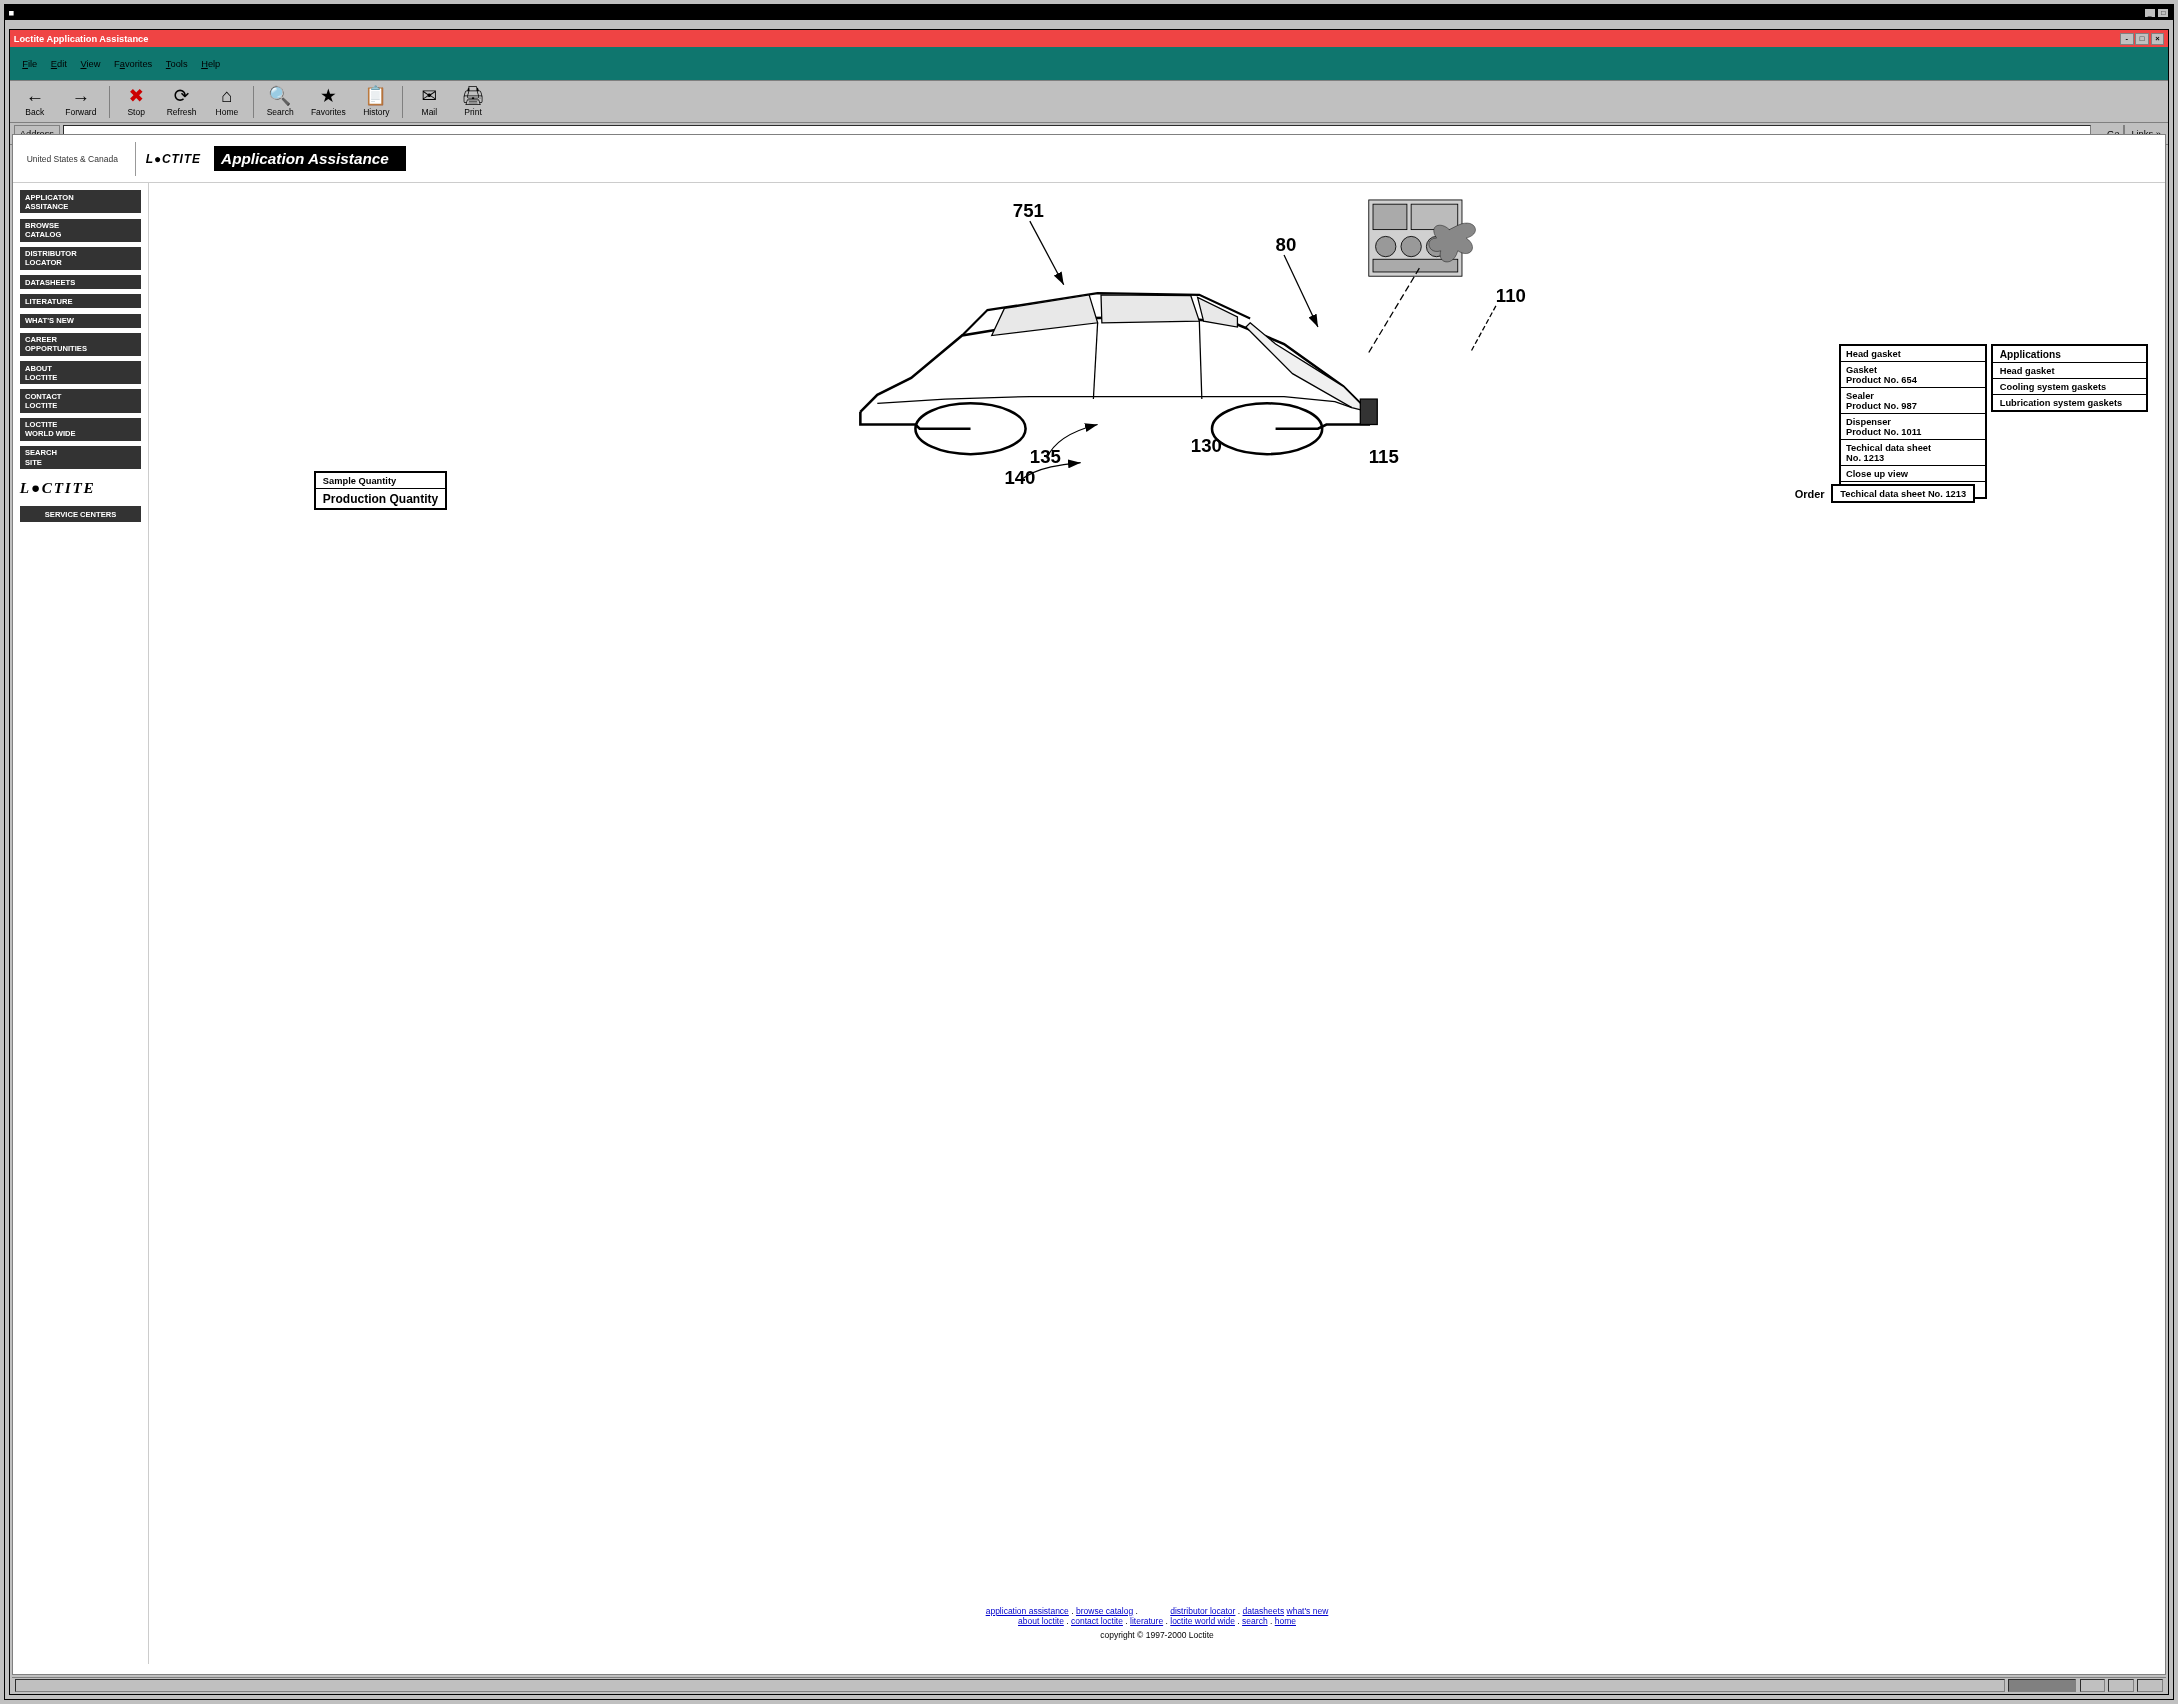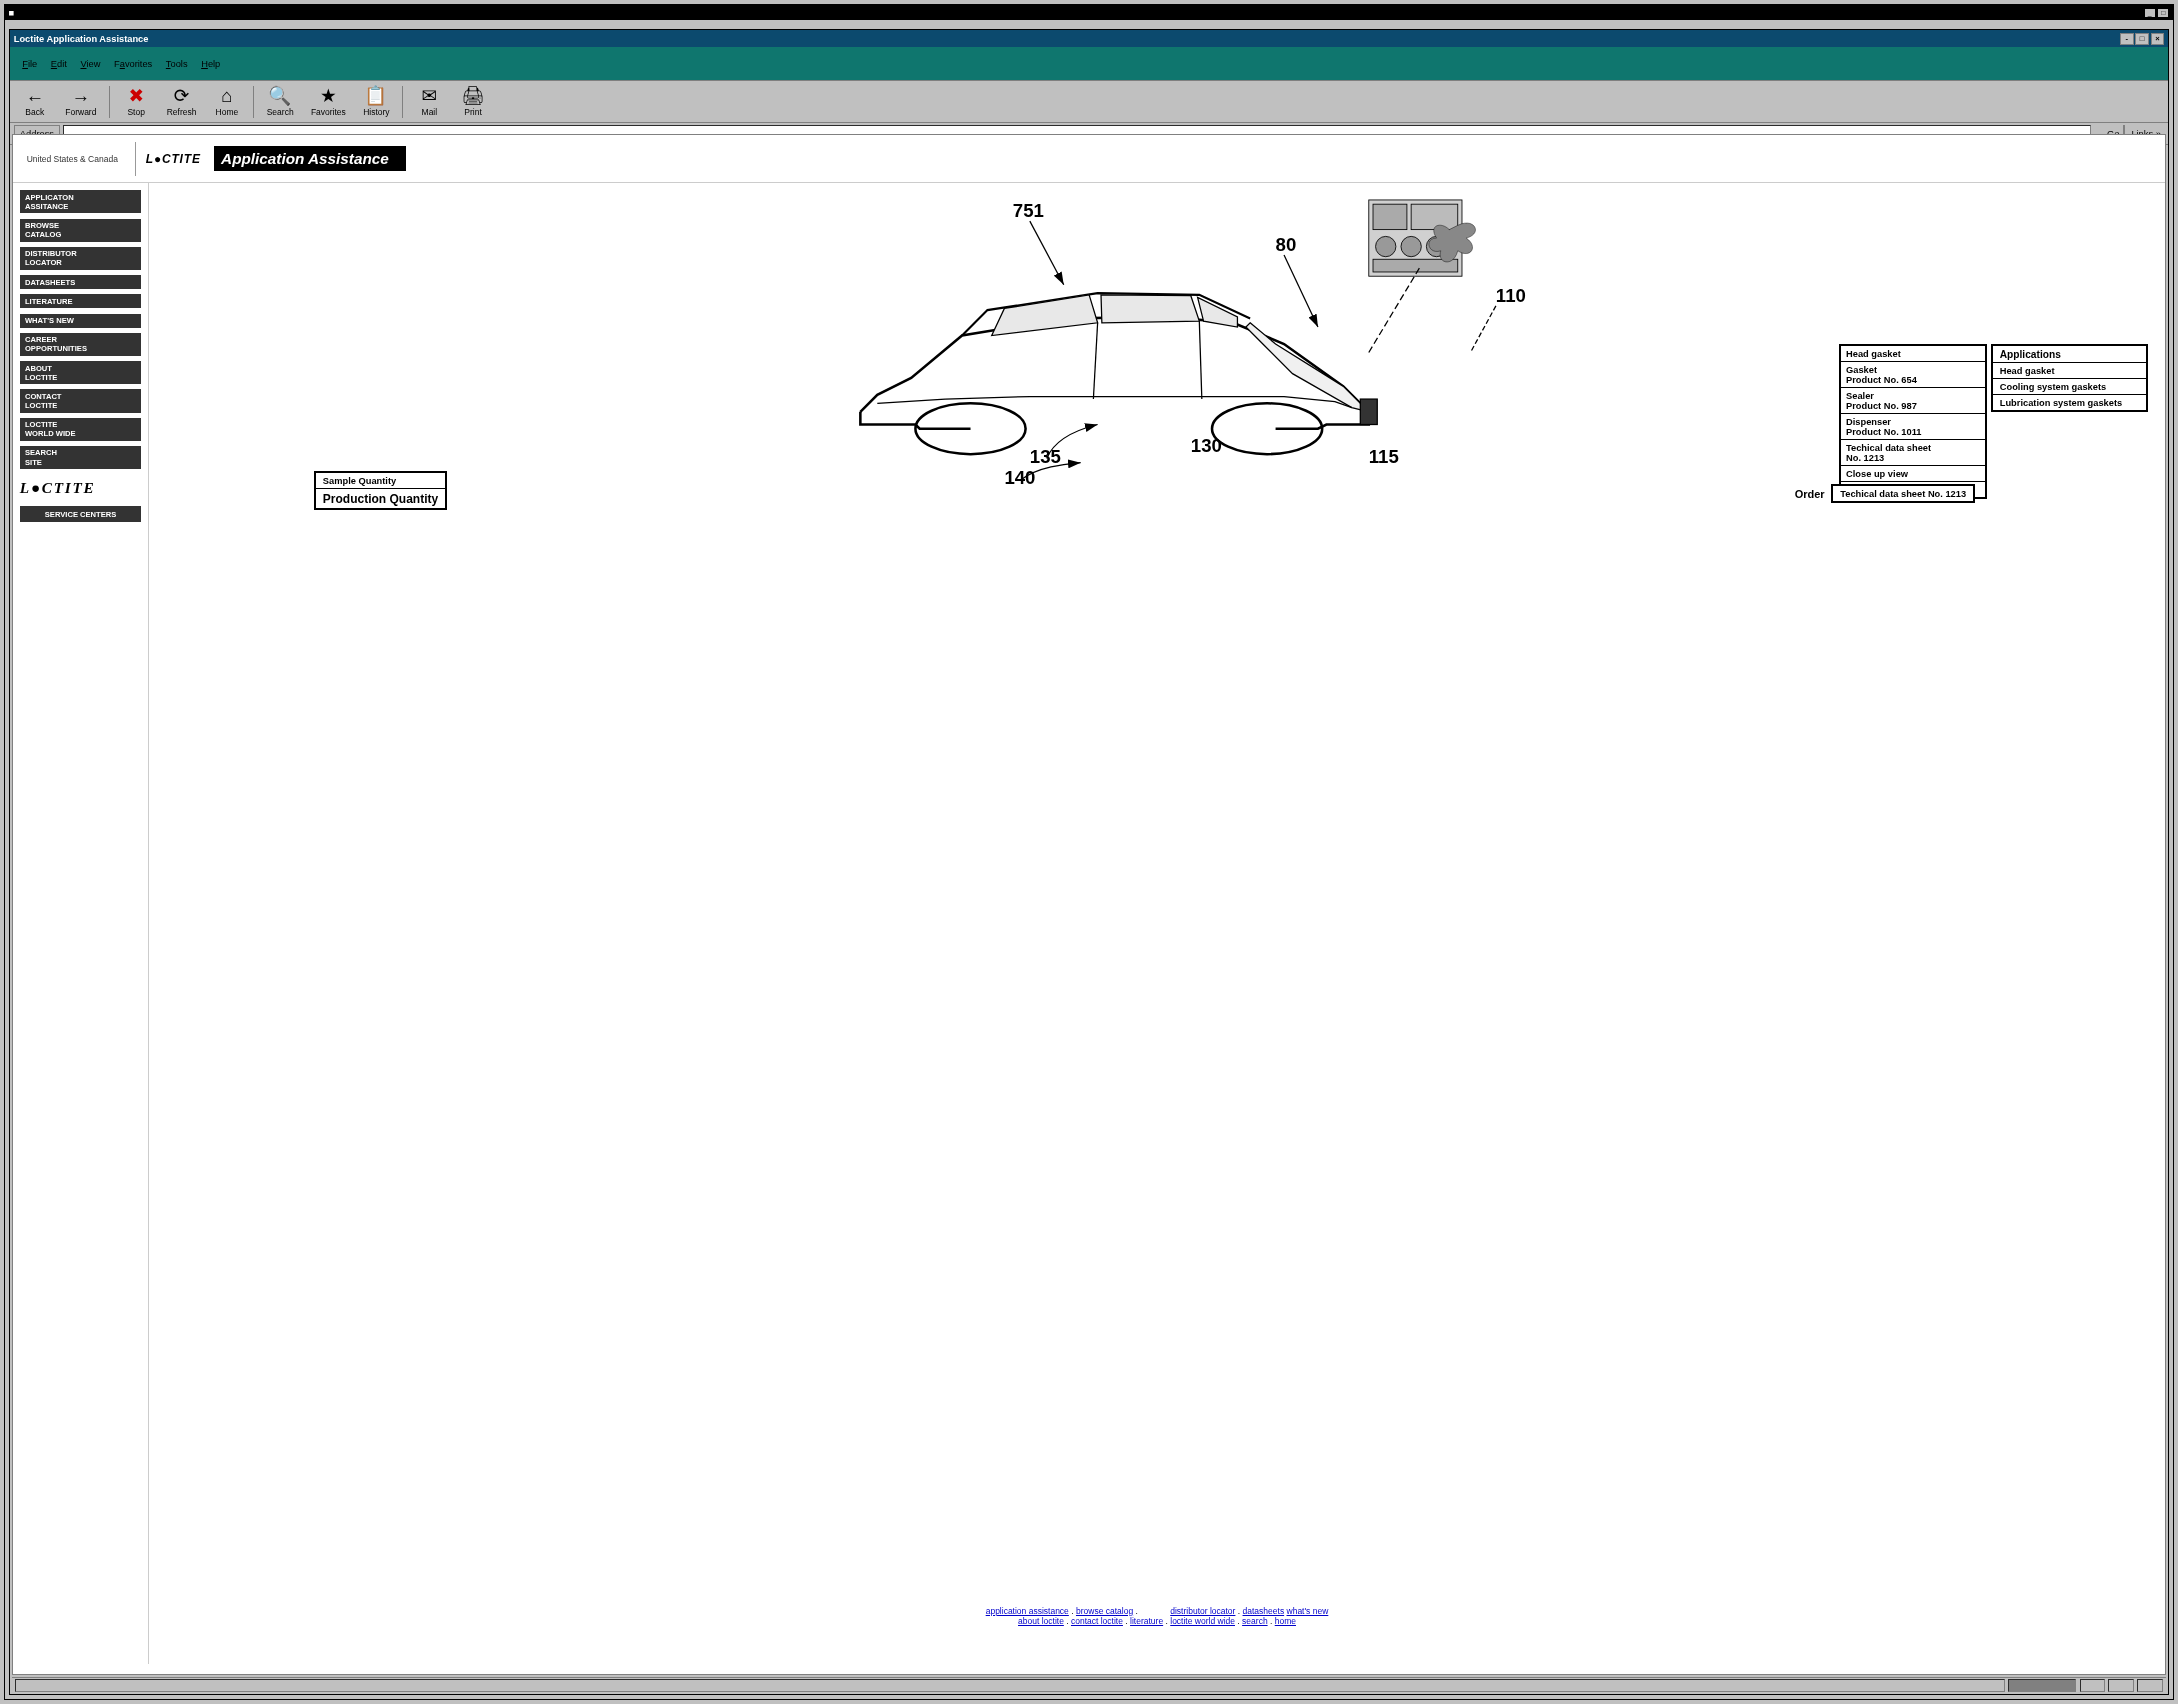--- a/index.html
+++ b/index.html
@@ -46,21 +46,21 @@
     }
 
     
     .ie-window {
       position: absolute;
       top: 24px; left: 4.2px; right: 4.2px; bottom: 4.2px;
       background: #c0c0c0;
       border: 1.7px solid #000;
     }
     .ie-title-bar {
-      background: #0c4a6e;
+      background: #ef4444;
       height: 17px;
       display: flex;
       align-items: center;
       justify-content: space-between;
       padding: 0 3.4px;
     }
     .ie-title-text {
       color: #fff;
       font-size: 9.3px;
       font-weight: bold;
@@ -623,20 +623,21 @@
               <span> . </span>
               <a href="#" style="color:#0000cc; text-decoration:underline;">literature</a>
               <span> . </span>
               <a href="#" style="color:#0000cc; text-decoration:underline;">loctite world wide</a>
               <span> . </span>
               <a href="#" style="color:#0000cc; text-decoration:underline;">search</a>
               <span> . </span>
               <a href="#" style="color:#0000cc; text-decoration:underline;">home</a>
             </span>
           </div>
+          <div style="position:absolute; bottom:24px; left:0; right:0; text-align:center; font-size:8.5px;">copyright © 1997-2000 Loctite</div>
         </div>
       </div>
     </div>
 
     <div class="status-bar">
       <div class="status-segment status-main"></div>
       <div class="status-segment status-block" style="background:#808080;"></div>
       <div class="status-segment status-small"></div>
       <div class="status-segment status-small"></div>
       <div class="status-segment status-small"></div>

